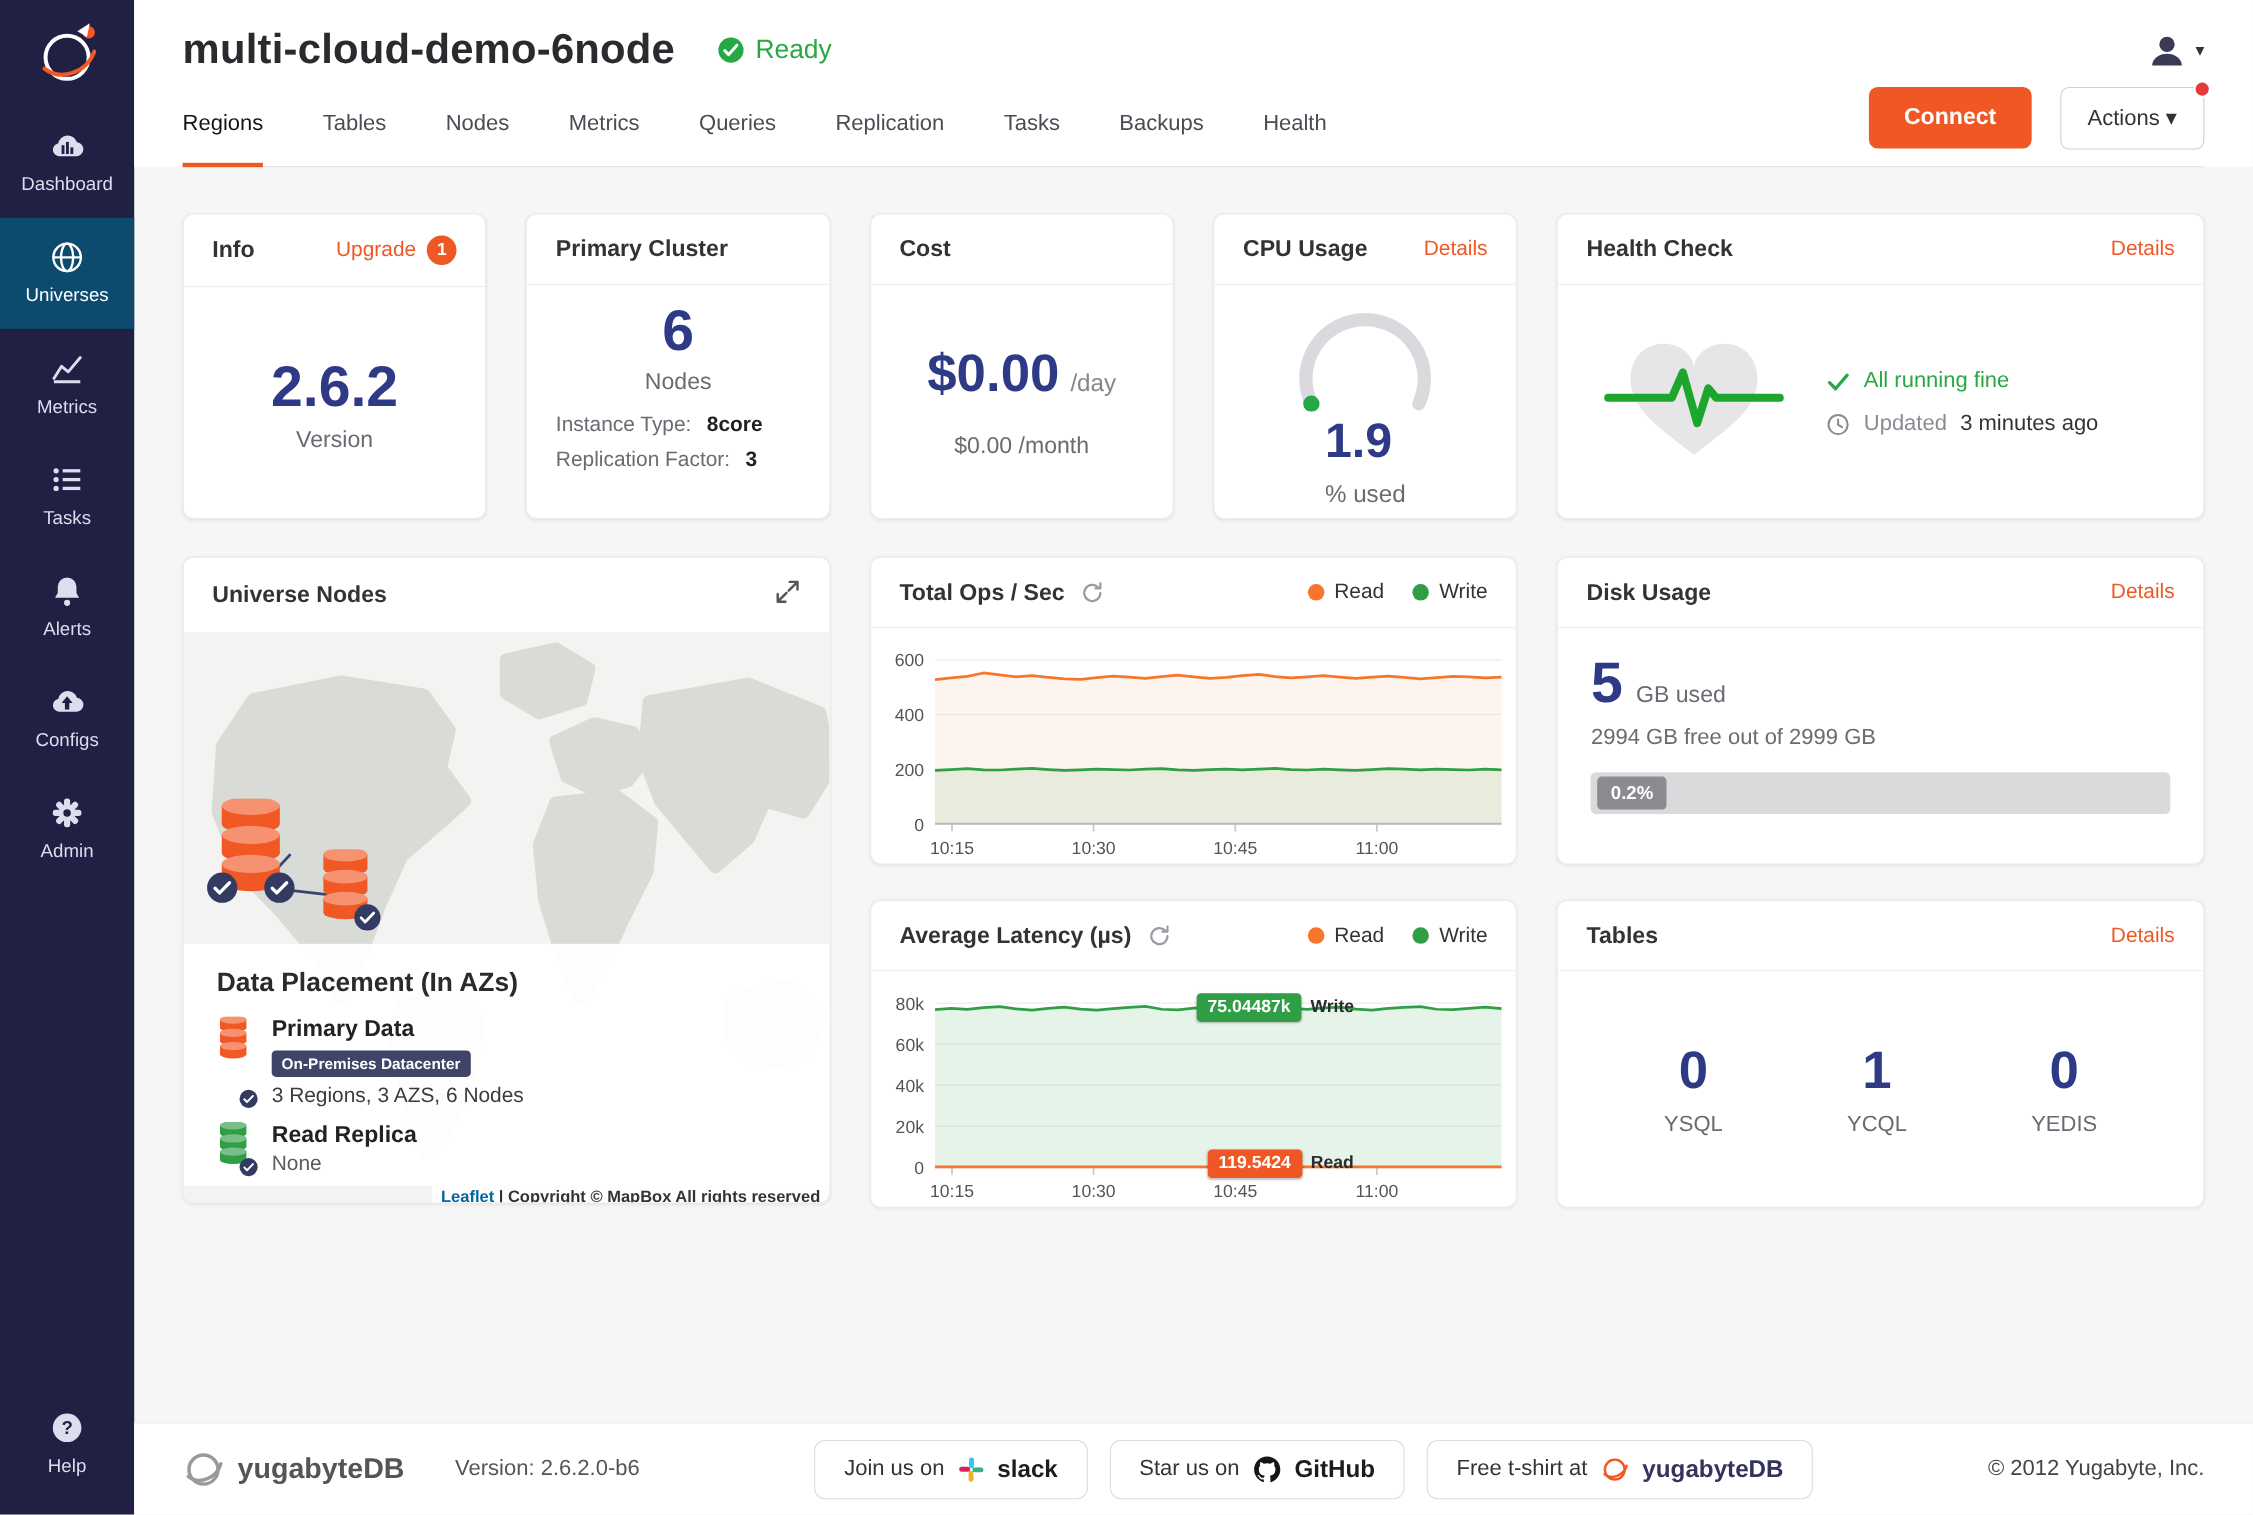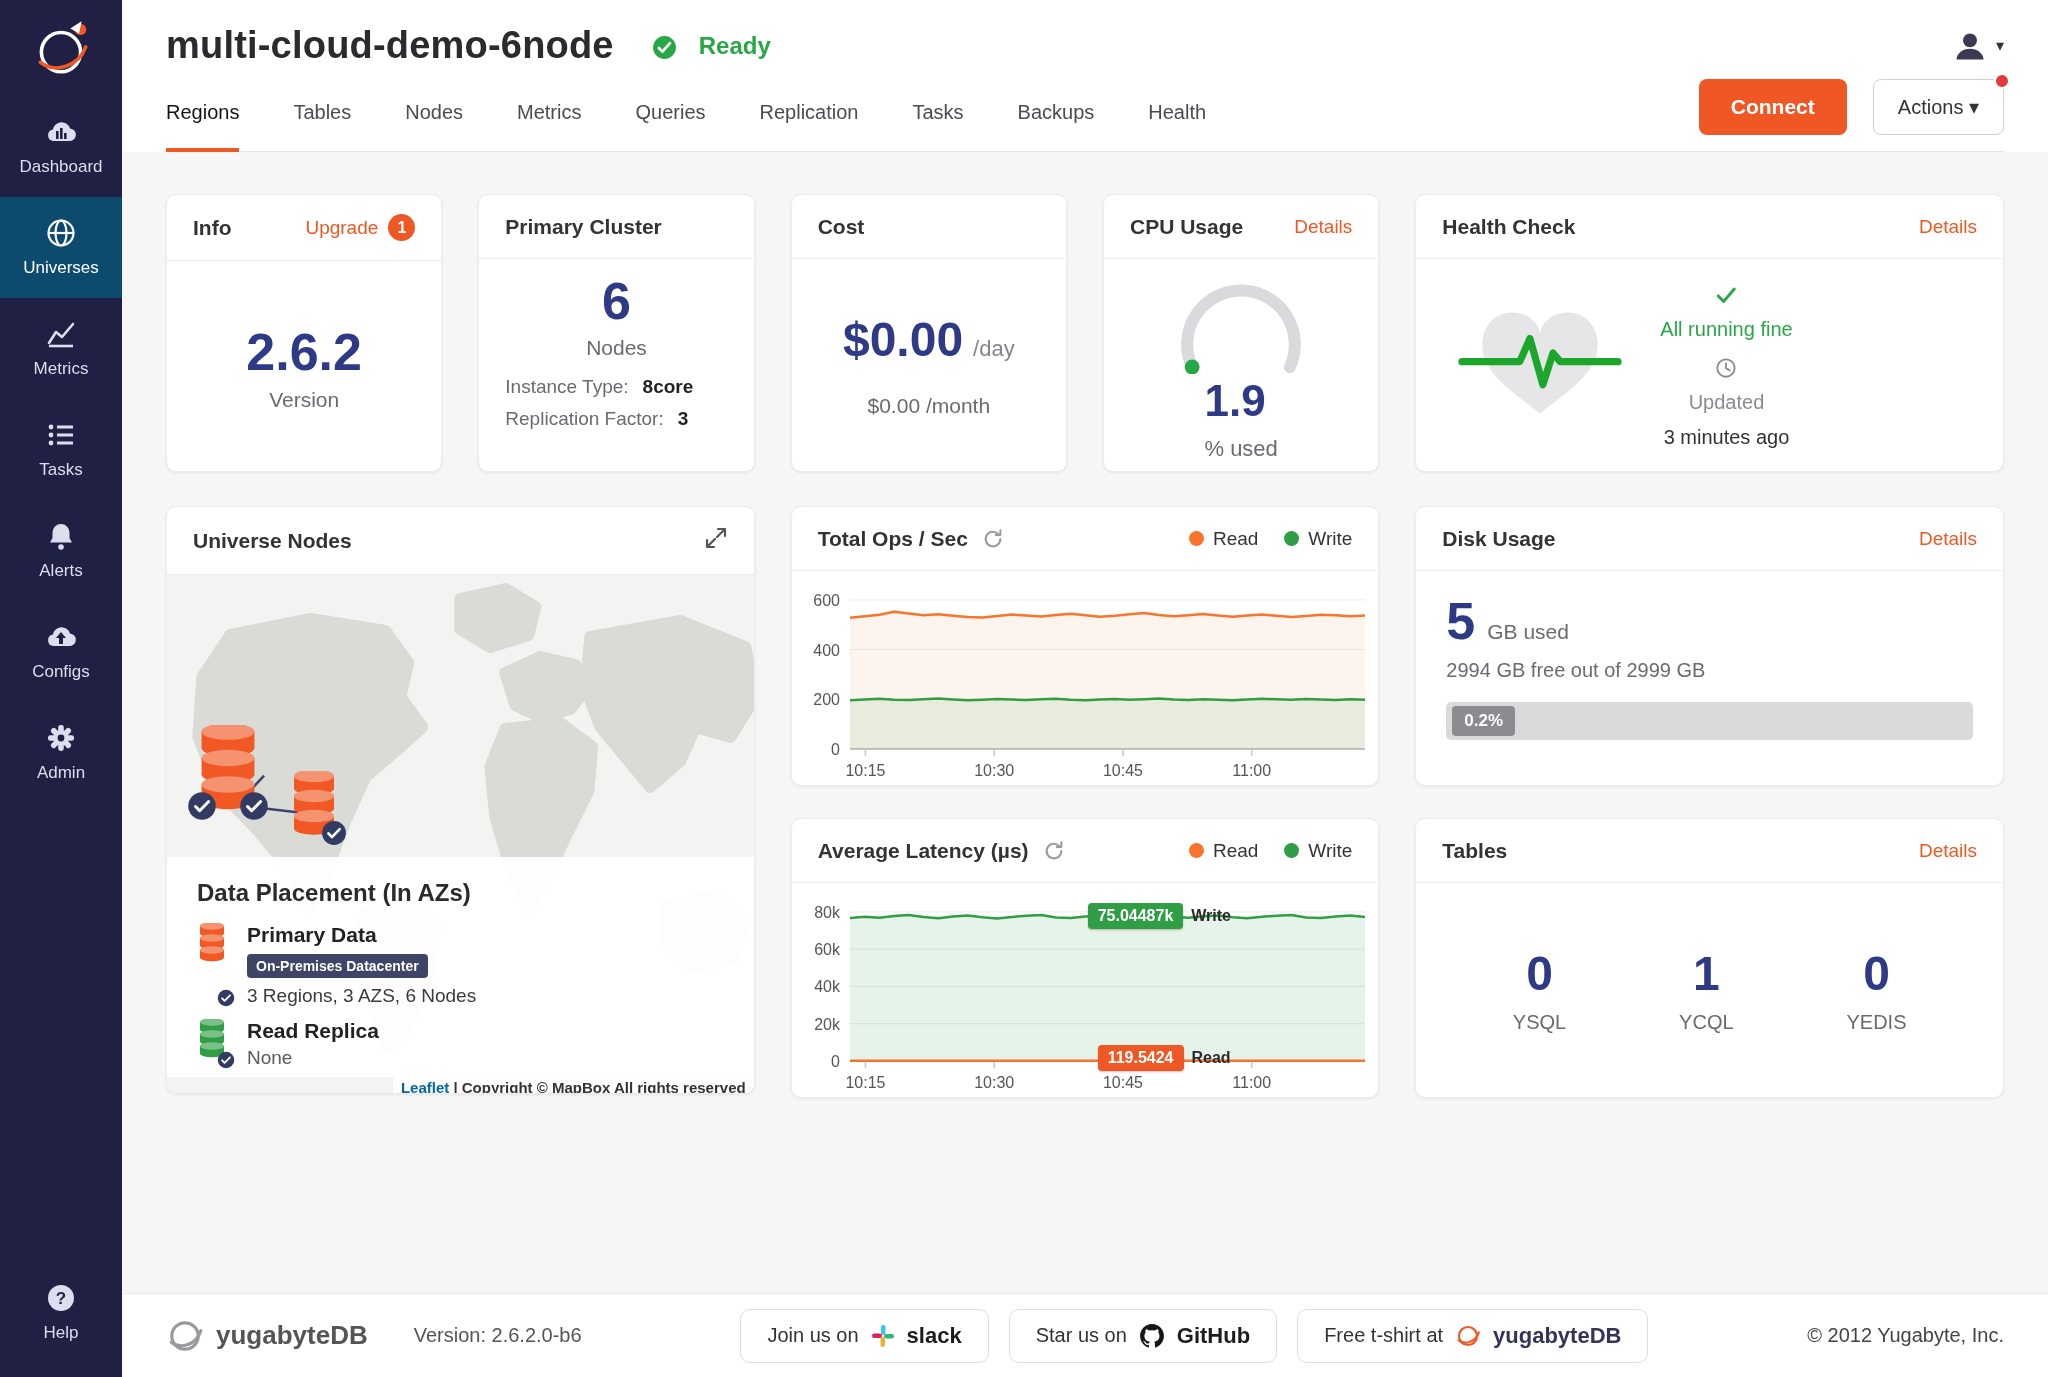--- a/index.html
+++ b/index.html
@@ -16,21 +16,21 @@
   .side-item .lbl { font-size:17px; }
   .side-item.active { background:#0c4a6e; color:#ffffff; }
   .side-help { margin-top:auto; margin-bottom:14px; }
 
   
   .col { flex:1; display:flex; flex-direction:column; min-width:0; }
 
   .header { background:#ffffff; padding:24px 44px 0 44px; }
   .header-top { display:flex; align-items:center; }
   .title { font-size:38px; font-weight:700; color:#2b2b2f; letter-spacing:.2px; }
-  .ready { display:flex; align-items:flex-end; gap:22px; margin-left:38px; color:#28a745; font-weight:700; font-size:24px; }
+  .ready { display:flex; align-items:center; gap:10px; margin-left:38px; color:#28a745; font-weight:400; font-size:24px; }
   .user { margin-left:auto; display:flex; align-items:center; gap:8px; cursor:pointer; }
   .user .caret { font-size:16px; color:#333; }
 
   .tabbar { display:flex; align-items:center; margin-top:8px; border-bottom:1px solid #e4e4e8; }
   .tab { font-size:20px; color:#4b4b54; padding:26px 0 24px; margin-right:54px; cursor:pointer; border-bottom:4px solid transparent; margin-bottom:-1px; }
   .tab.active { color:#141416; font-weight:500; border-bottom-color:#ef5824; }
   .tab-actions { margin-left:auto; display:flex; align-items:flex-start; gap:26px; padding-bottom:12px; }
   .btn-connect { background:#ef5824; color:#fff; font-size:21px; font-weight:700; border:none; border-radius:8px; padding:16px 32px; cursor:pointer; font-family:inherit; }
   .btn-actions { position:relative; background:#fff; color:#333; font-size:20px; border:1px solid #cfcfd4; border-radius:8px; padding:15px 24px; cursor:pointer; font-family:inherit; }
   .btn-actions .dot { position:absolute; top:-7px; right:-7px; width:16px; height:16px; border-radius:50%; background:#e23b3b; border:2px solid #fff; }
@@ -71,21 +71,21 @@
   .cost-month { font-size:21px; color:#6a6a72; margin-top:28px; }
 
   
   .cpu-val { display:flex; align-items:baseline; gap:10px; margin-top:0px;flex-direction:column; }
   .cpu-val .n { font-size:44px; font-weight:700; color:#2f3a87; }
   .cpu-val .u { font-size:22px; color:#6a6a72; }
 
   
   .health-body { height:214px; display:flex; align-items:center; padding:0 34px; }
   .health-txt { margin-left:30px; display:flex; flex-direction:column; gap:16px; }
-  .h-row { display:flex; align-items:center; gap:12px; font-size:20px;flex-direction:column; }
+  .h-row { display:flex; align-items:center; gap:12px; font-size:20px; }
   .h-ok { color:#28a745; }
   .h-upd-k { color:#8a8a92; }
   .h-upd-v { color:#333; }
 
   
   .map-wrap { position:relative; height:524px; background:#f4f5f3; }
   .map-svg { position:absolute; inset:0; width:100%; height:100%; }
   .marker { position:absolute; color:#f15824; }
   .marker svg.db { width:100%; height:auto; display:block; }
   .mcheck { position:absolute; width:30px; height:30px; }

